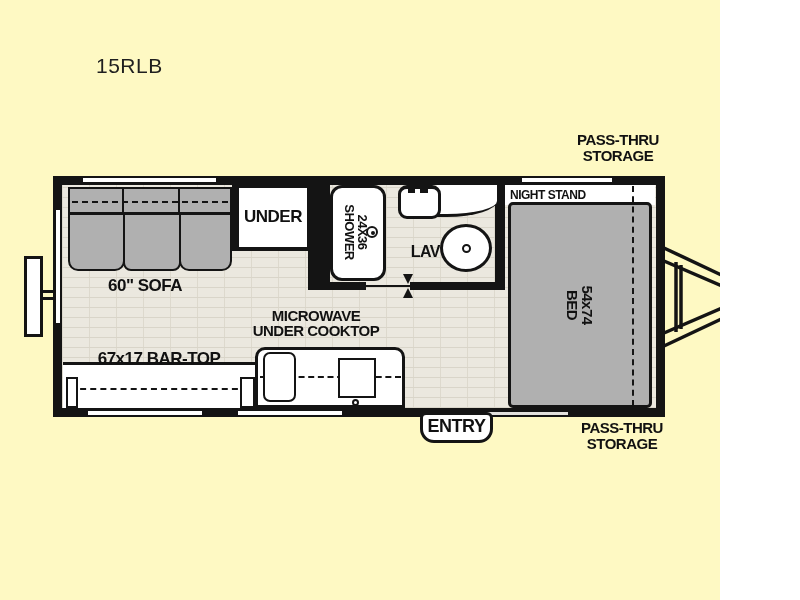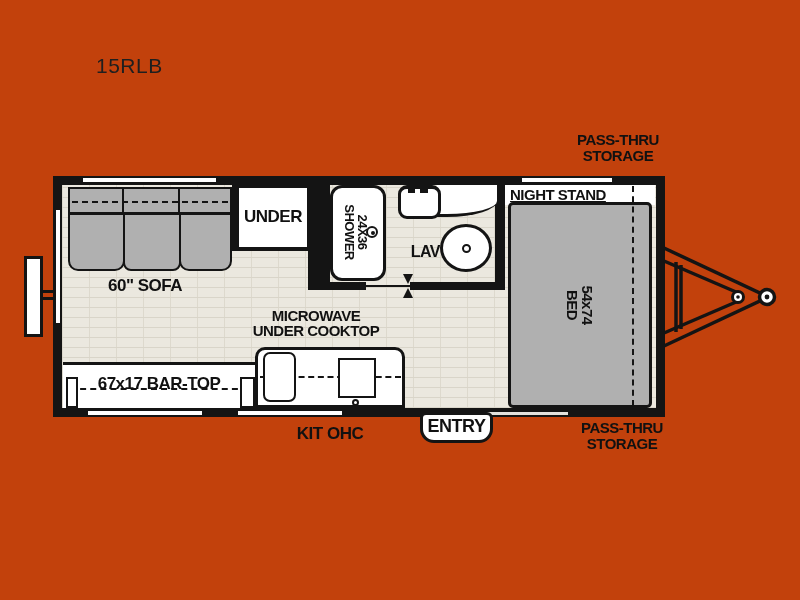--- a/index.html
+++ b/index.html
@@ -1,16 +1,16 @@
 <!DOCTYPE html>
 <html><head>
 <meta charset="utf-8">
 <style>
   html,body{margin:0;padding:0;background:#fff;}
-  .canvas{position:relative;width:800px;height:600px;background:#c2410c;overflow:hidden;
+  .canvas{position:relative;width:720px;height:600px;background:#fef9c3;overflow:hidden;
           font-family:"Liberation Sans", sans-serif;color:#141414;}
   .abs{position:absolute;}
   .lbl{position:absolute;font-weight:bold;color:#111;letter-spacing:-0.5px;line-height:16px;}
   .center{text-align:center;}
   .title{position:absolute;left:96px;top:54px;font-size:21px;font-weight:400;color:#1f1f1f;letter-spacing:0.5px;}
 
   
   .trailer{position:absolute;left:53px;top:176px;width:612px;height:241px;border:9px solid #141414;
            box-sizing:border-box;
            background-color:#ebe8df;
@@ -35,21 +35,20 @@
   <div class="title">15RLB</div>
 
   <div class="lbl center" style="left:543px;top:132px;width:150px;font-size:15px;">
     <div>PASS-THRU</div>
     <div>STORAGE</div>
   </div>
   <div class="lbl center" style="left:547px;top:420px;width:150px;font-size:15px;">
     <div>PASS-THRU</div>
     <div>STORAGE</div>
   </div>
-  <div class="lbl center" style="left:268px;top:426px;width:124px;font-size:17px;">KIT OHC</div>
 
   <div class="whitebox" style="left:24px;top:256px;width:19px;height:81px;"></div>
   <div class="divider" style="left:42px;top:290px;width:14px;height:2.5px;"></div>
   <div class="divider" style="left:42px;top:297px;width:14px;height:2.5px;"></div>
 
   <div class="trailer">
 
     <div class="win" style="left:21px;top:-7px;width:133px;height:4px;"></div>
     <div class="win" style="left:460px;top:-7px;width:90px;height:4px;"></div>
     <div class="win" style="left:-6px;top:25px;width:4px;height:113px;"></div>
@@ -90,30 +89,30 @@
 
     <div class="abs" style="left:375px;top:0;width:60px;height:32px;background:#fff;border-bottom:3px solid #141414;border-bottom-right-radius:50px 16px;box-sizing:border-box;"></div>
     <div class="whitebox" style="left:336px;top:0;width:43px;height:34px;border-radius:9px;border-top-width:4px;"></div>
     <div class="divider" style="left:346px;top:0;width:7px;height:8px;"></div>
     <div class="divider" style="left:358px;top:0;width:8px;height:8px;"></div>
     <div class="whitebox" style="left:378px;top:39px;width:52px;height:48px;border-radius:50%;"></div>
     <div class="abs" style="left:400px;top:59px;width:9px;height:9px;border:2.5px solid #141414;border-radius:50%;background:#fff;box-sizing:border-box;"></div>
     <div class="lbl center" style="left:333px;top:59px;width:45px;font-size:16px;text-align:right;">LAV</div>
 
     <div class="abs" style="left:443px;top:0;width:150px;height:20px;background:#fff;"></div>
-    <div class="lbl" style="left:448px;top:2px;font-size:15px;text-decoration:underline;">NIGHT STAND</div>
+    <div class="lbl" style="left:448px;top:2px;font-size:12px;">NIGHT STAND</div>
     <div class="graybox" style="left:446px;top:17px;width:144px;height:206px;border-radius:5px;border-width:3px;"></div>
     <div class="rot-label" style="left:518px;top:120px;font-size:15px;line-height:15px;">
       <div>54x74</div>
       <div>BED</div>
     </div>
     <div class="dash-v" style="left:570px;top:1px;height:220px;"></div>
 
     <div class="abs" style="left:1px;top:177px;width:192px;height:46px;background:#fff;border-top:3px solid #141414;box-sizing:border-box;"></div>
-    <div class="lbl center" style="left:1px;top:191px;width:192px;font-size:17px;">67x17 BAR-TOP</div>
+    <div class="lbl center" style="left:1px;top:166px;width:192px;font-size:17px;">67x17 BAR-TOP</div>
     <div class="dash-h" style="left:8px;top:203px;width:178px;"></div>
     <div class="whitebox" style="left:4px;top:192px;width:12px;height:31px;border-width:2.5px;"></div>
     <div class="whitebox" style="left:178px;top:192px;width:15px;height:31px;border-width:2.5px;"></div>
 
     <div class="whitebox" style="left:193px;top:162px;width:150px;height:61px;border-radius:10px 10px 0 0;"></div>
     <div class="dash-h" style="left:198px;top:191px;width:141px;"></div>
     <div class="whitebox" style="left:201px;top:167px;width:33px;height:50px;border-width:2.5px;border-radius:7px;"></div>
     <div class="whitebox" style="left:276px;top:173px;width:38px;height:40px;border-width:2.5px;"></div>
     <div class="abs" style="left:290px;top:214px;width:7px;height:7px;border:2px solid #141414;border-radius:50%;background:#fff;box-sizing:border-box;"></div>
 

